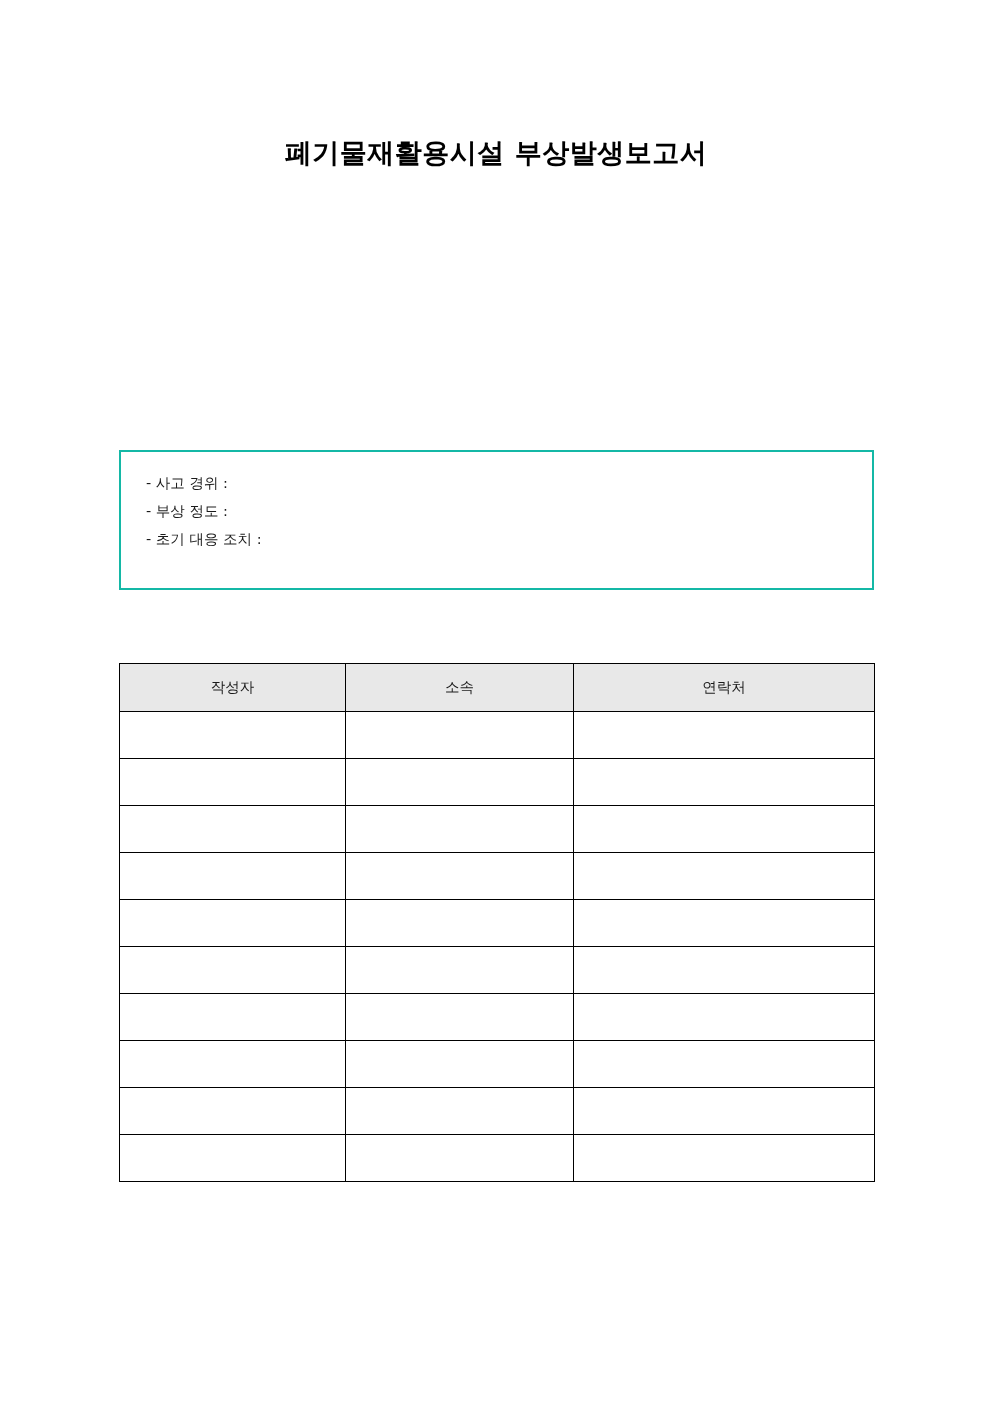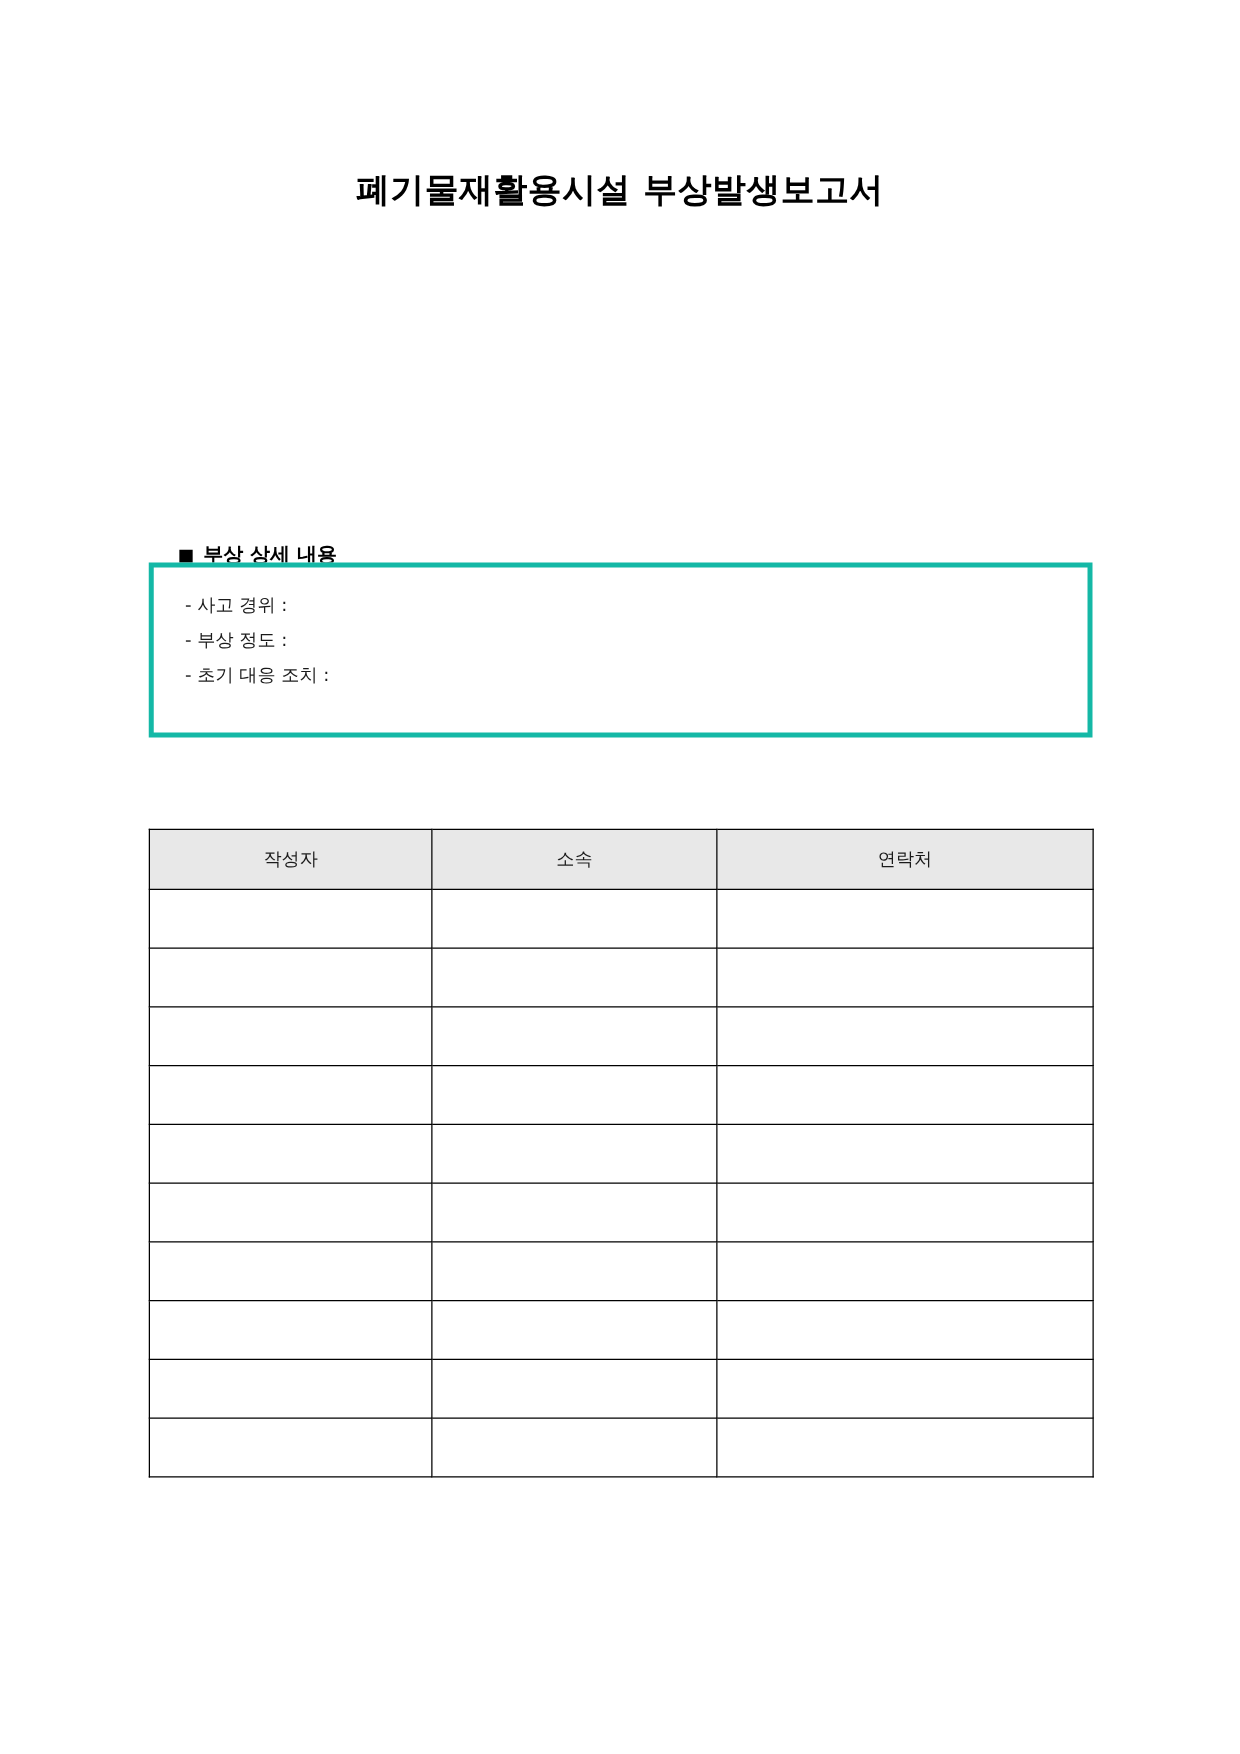--- a/index.html
+++ b/index.html
@@ -91,21 +91,21 @@
     margin-right: 7px;
   }
 
   
   .detail-box {
     position: absolute;
     left: 119px;
     top: 450px;
     width: 755px;
     height: 140px;
-    border: 4px solid #14b8a6;
+    border: 2px solid #14b8a6;
     box-sizing: border-box;
     background: #ffffff;
   }
   .detail-lines {
     position: absolute;
     left: 25px;
     top: 17px;
   }
   .detail-line {
     font-size: 14.5px;
@@ -146,23 +146,20 @@
     <colgroup>
       <col class="col-lab-a">
         <col class="col-val-a">
       <col class="col-lab-b">
         <col class="col-val-b">
     </colgroup>
     <tbody>
     </tbody>
   </table>
 
-  <div class="section-heading">
-    <span class="bullet">■</span><span>부상 상세 내용</span>
-  </div>
 
   <div class="detail-box">
     <div class="detail-lines">
       <div class="detail-line">- 사고 경위 :</div>
       <div class="detail-line">- 부상 정도 :</div>
       <div class="detail-line">- 초기 대응 조치 :</div>
     </div>
   </div>
 
   <table class="signer-table">

